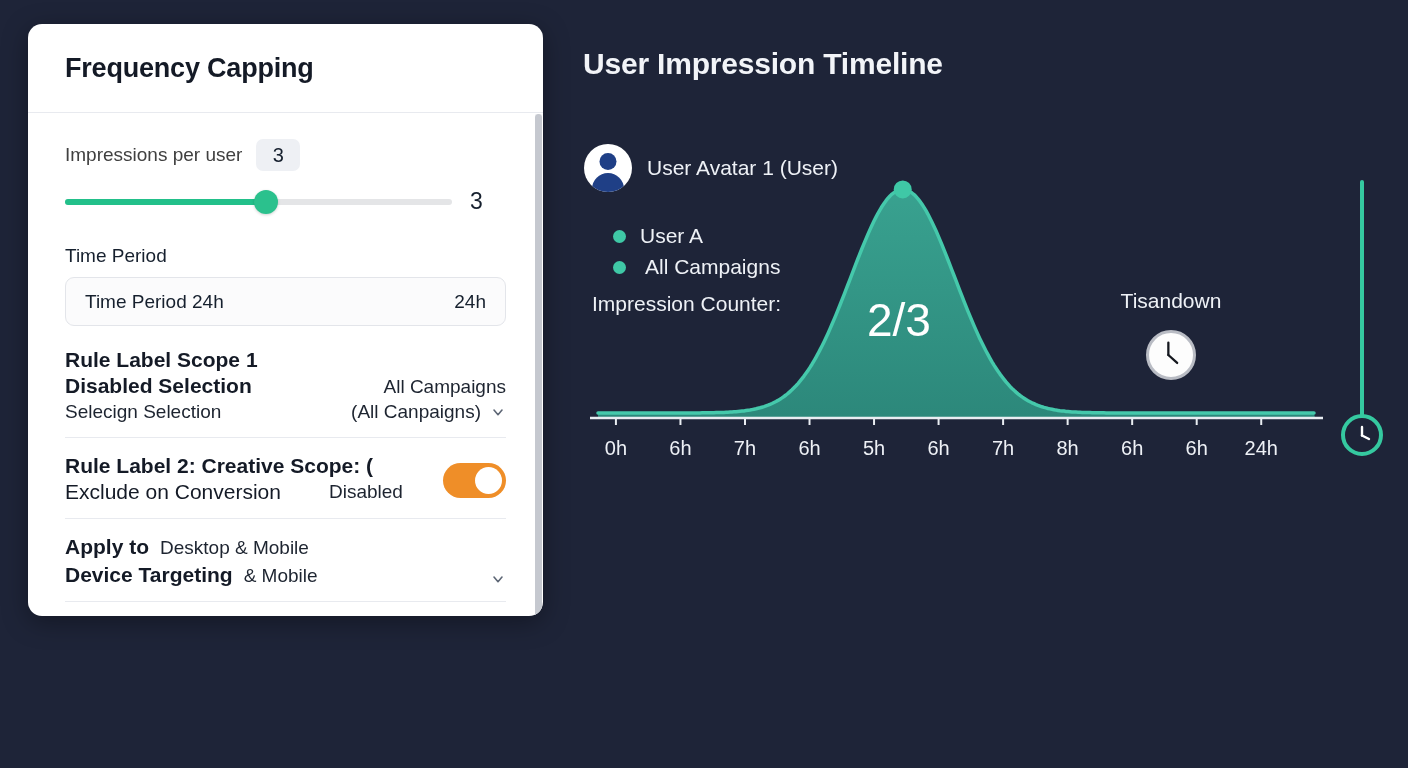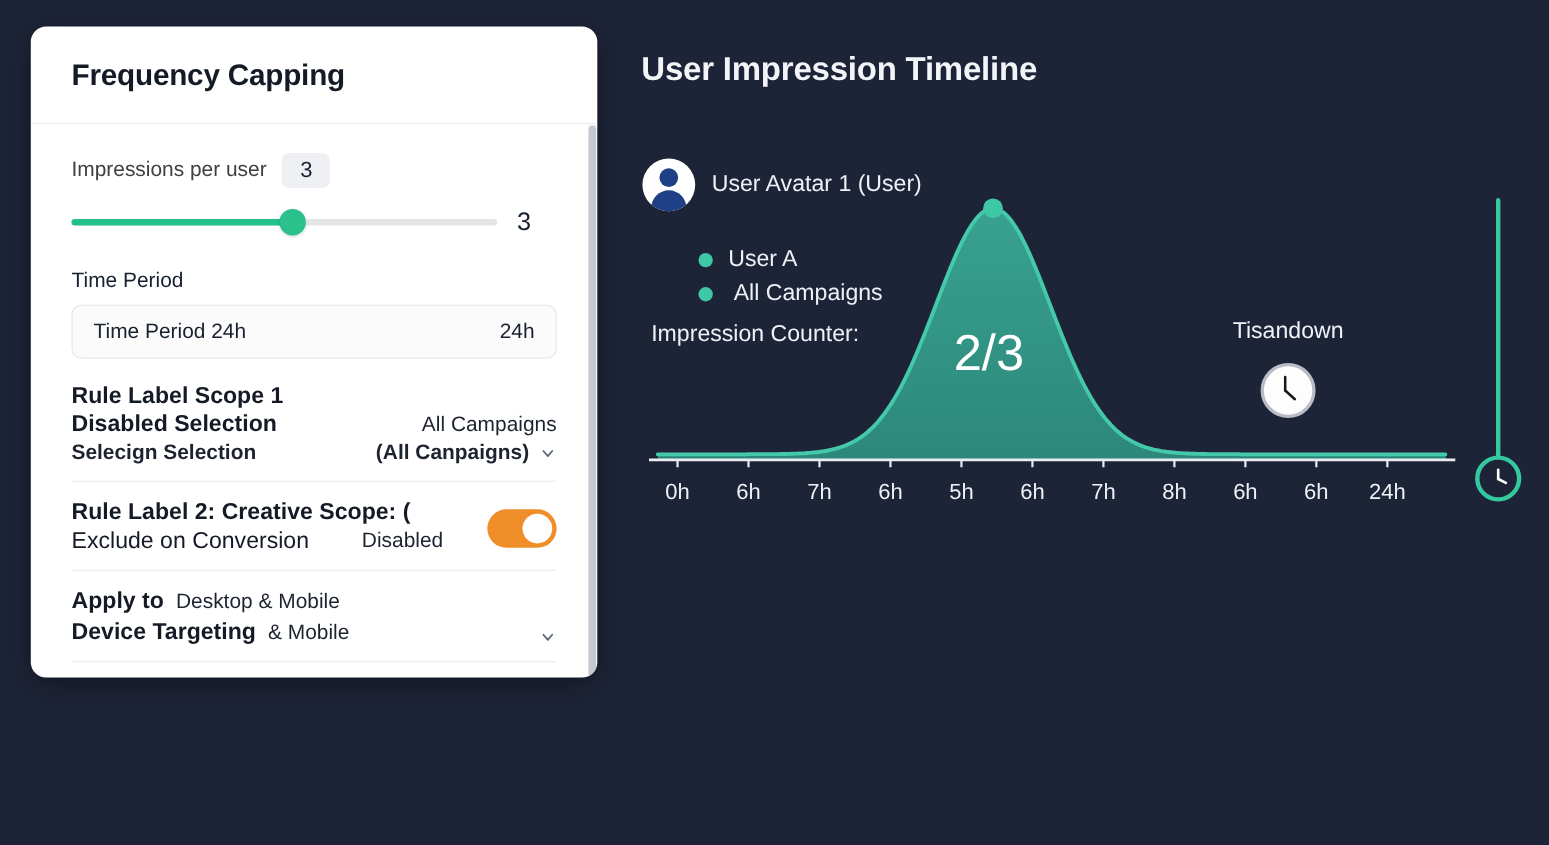--- a/index.html
+++ b/index.html
@@ -84,21 +84,21 @@
   .field-right { font-size: 19px; color: #16202e; }
 
   
   .rule-title { font-size: 21px; font-weight: bold; color: #141a26; margin-top: 22px; }
   .rule-row {
     display: flex; align-items: baseline; justify-content: space-between;
     margin-top: 2px;
   }
   .rule-row .lead { font-size: 21px; font-weight: bold; color: #141a26; }
   .rule-row .trail { font-size: 19px; color: #1d2430; }
-  .rule-row2 { display: flex; align-items: flex-start; justify-content: space-between; margin-top: 3px; font-weight: bold; }
+  .rule-row2 { display: flex; align-items: flex-start; justify-content: space-between; margin-top: 3px; }
   .rule-row2 .lead { font-size: 19px; color: #1d2430; }
   .rule-row2 .trailwrap { display: flex; align-items: center; gap: 9px; }
   .rule-row2 .trail { font-size: 19px; color: #1d2430; }
   .chev { width: 16px; height: 16px; color: #5d6675; }
 
   .divider { height: 1px; background: #e8eaef; margin-top: 14px; }
 
   
   .rule2-wrap { position: relative; margin-top: 16px; }
   .rule2-title { font-size: 21px; font-weight: bold; color: #141a26; }
@@ -142,21 +142,21 @@
   }
   .avatar-row {
     position: absolute; left: 1px; top: 144px;
     display: flex; align-items: center; gap: 15px;
   }
   .avatar { width: 48px; height: 48px; border-radius: 50%; background: #fff; position: relative; overflow: hidden; }
   .avatar-head { position: absolute; left: 50%; top: 9px; width: 17px; height: 17px; background: #1f3f86; border-radius: 50%; transform: translateX(-50%); }
   .avatar-body { position: absolute; left: 50%; top: 29px; width: 32px; height: 26px; background: #1f3f86; border-radius: 16px 16px 0 0; transform: translateX(-50%); }
   .avatar-label { font-size: 21px; color: #eef1f6; }
 
-  .legend { position: absolute; left: 52px; top: 224px; }
+  .legend { position: absolute; left: 30px; top: 224px; }
   .legend-item { display: flex; align-items: center; gap: 14px; margin-bottom: 7px; }
   .legend-dot { width: 13px; height: 13px; border-radius: 50%; background: #3fc8a6; flex: none; }
   .legend-text { font-size: 21px; color: #eef1f6; }
   .legend-item.indent { padding-left: 0; }
   .legend-item.indent .legend-text { margin-left: 5px; }
   .counter-label { position: absolute; left: 9px; top: 292px; font-size: 21px; color: #eef1f6; }
 
   .chart { position: absolute; left: 3px; top: 170px; width: 741px; height: 255px; }
   .counter-big {
     position: absolute; left: 284px; top: 293px;

